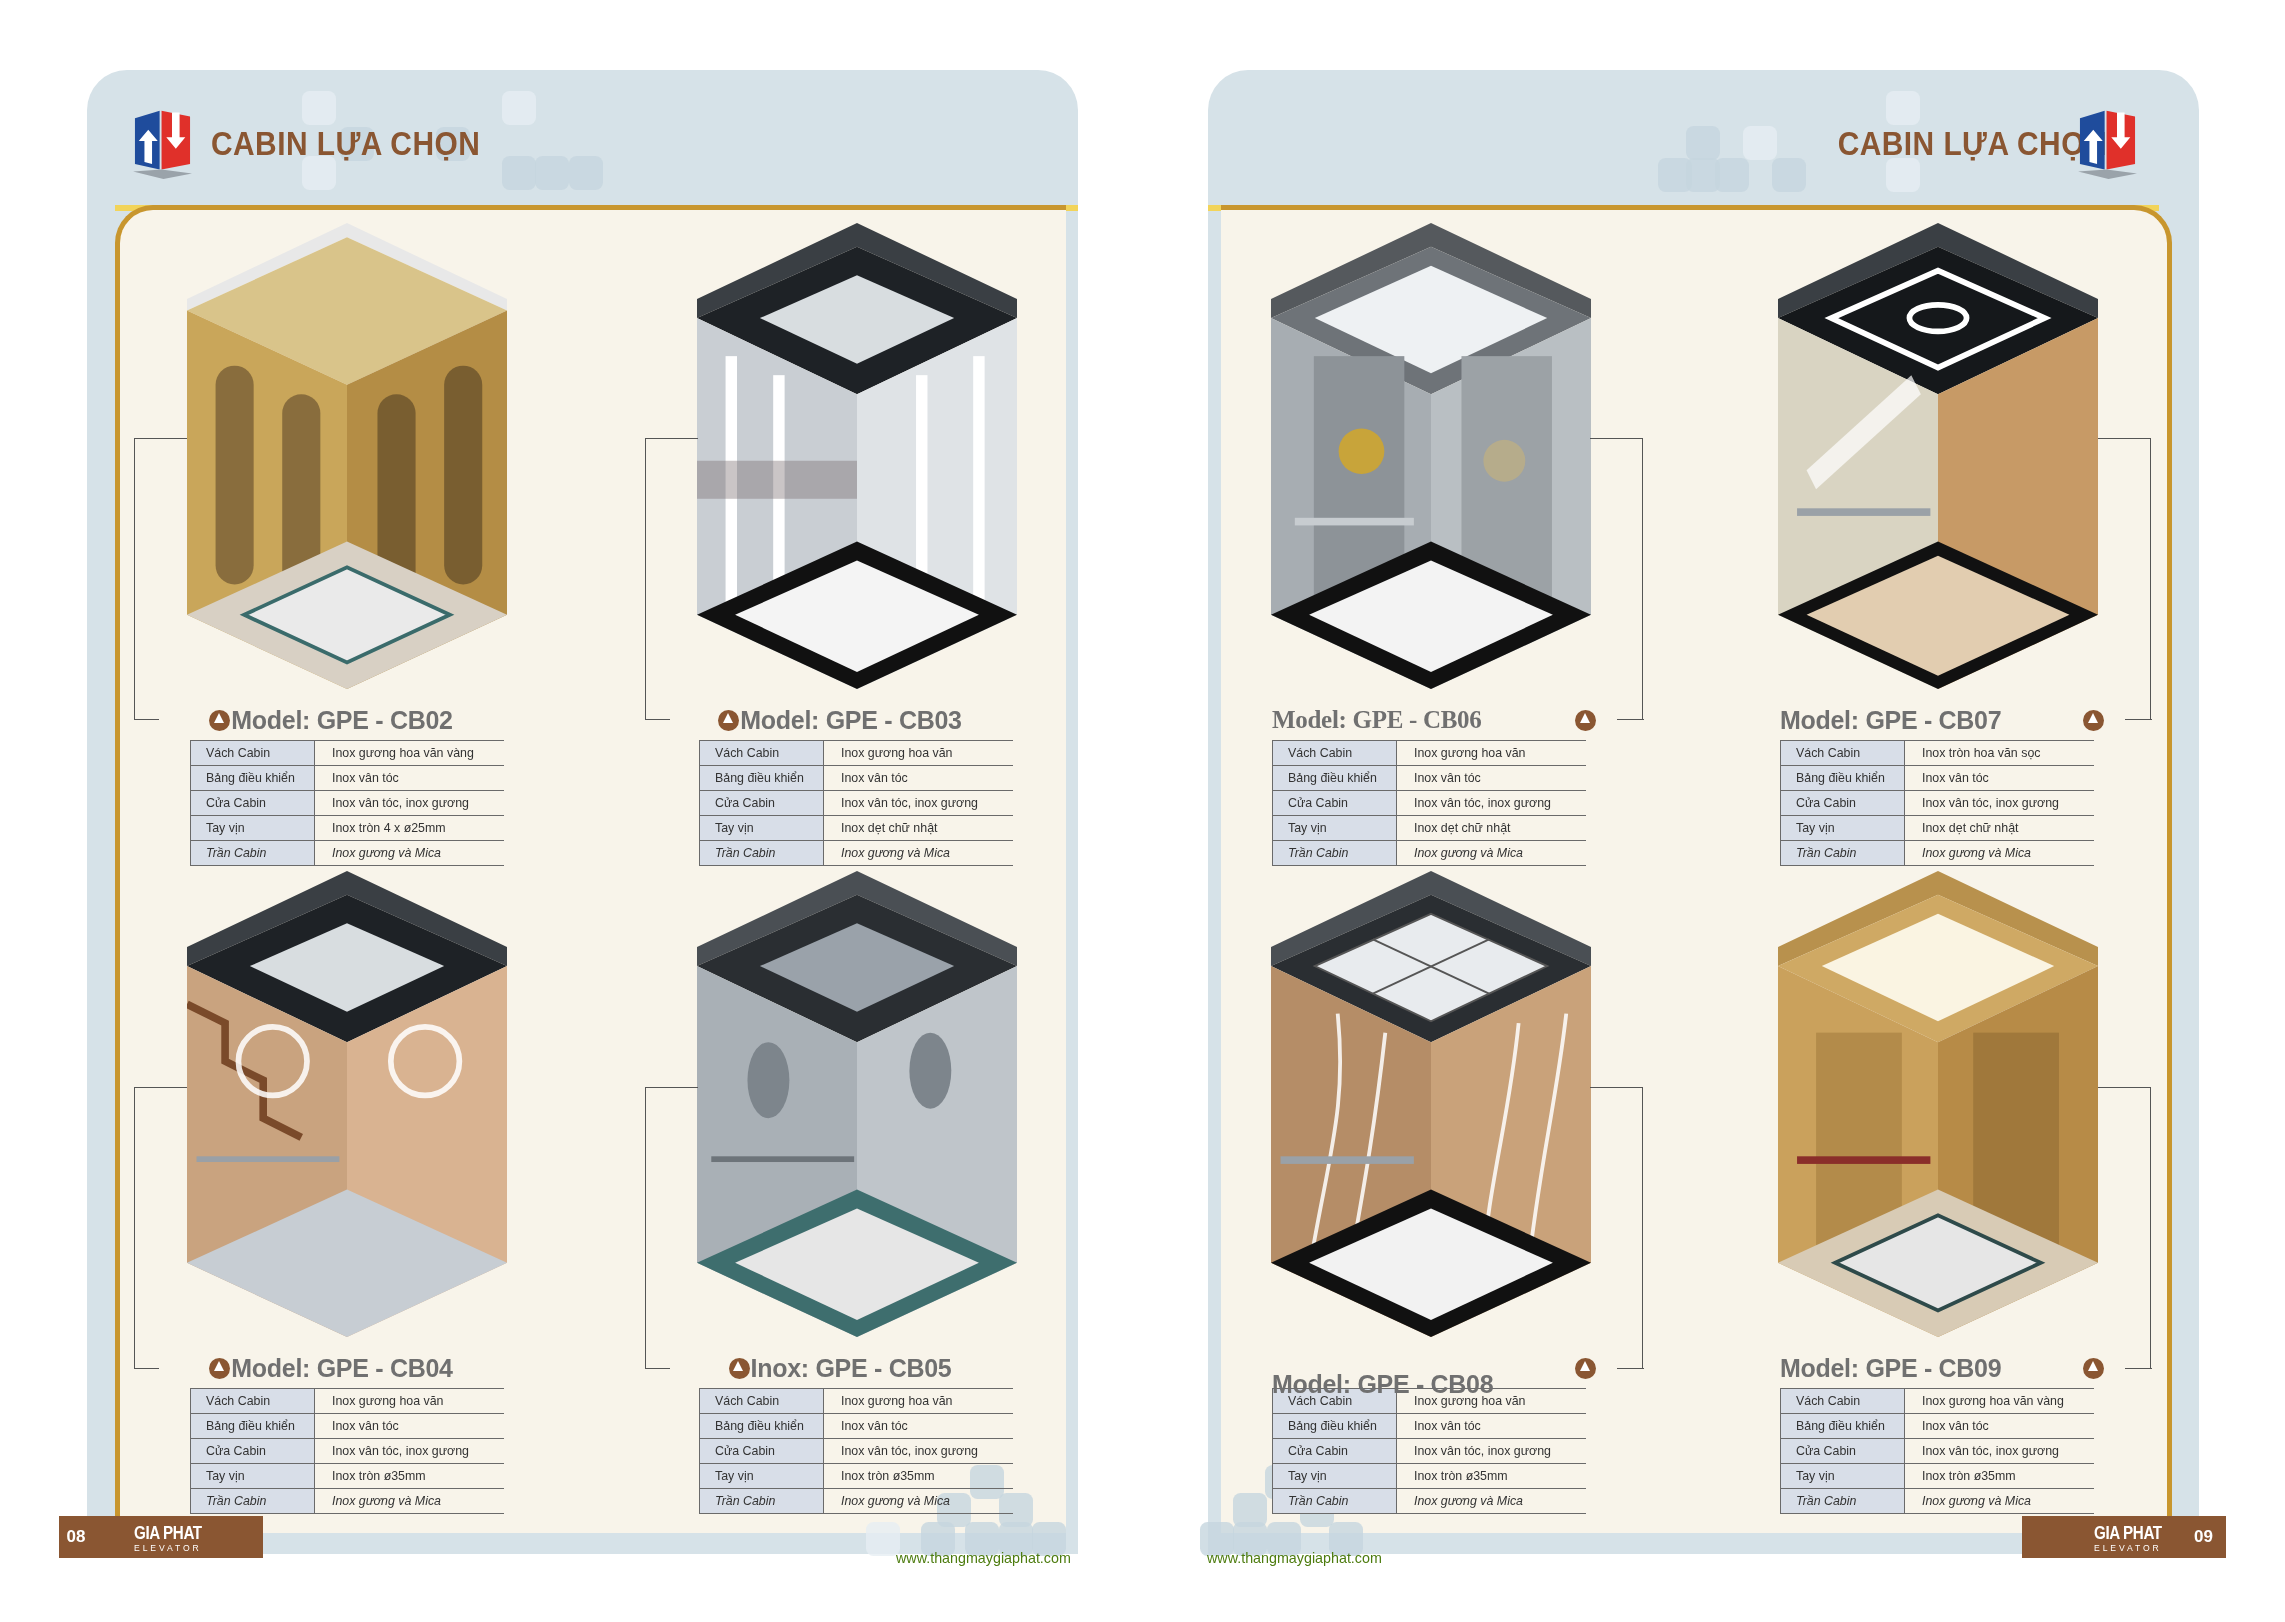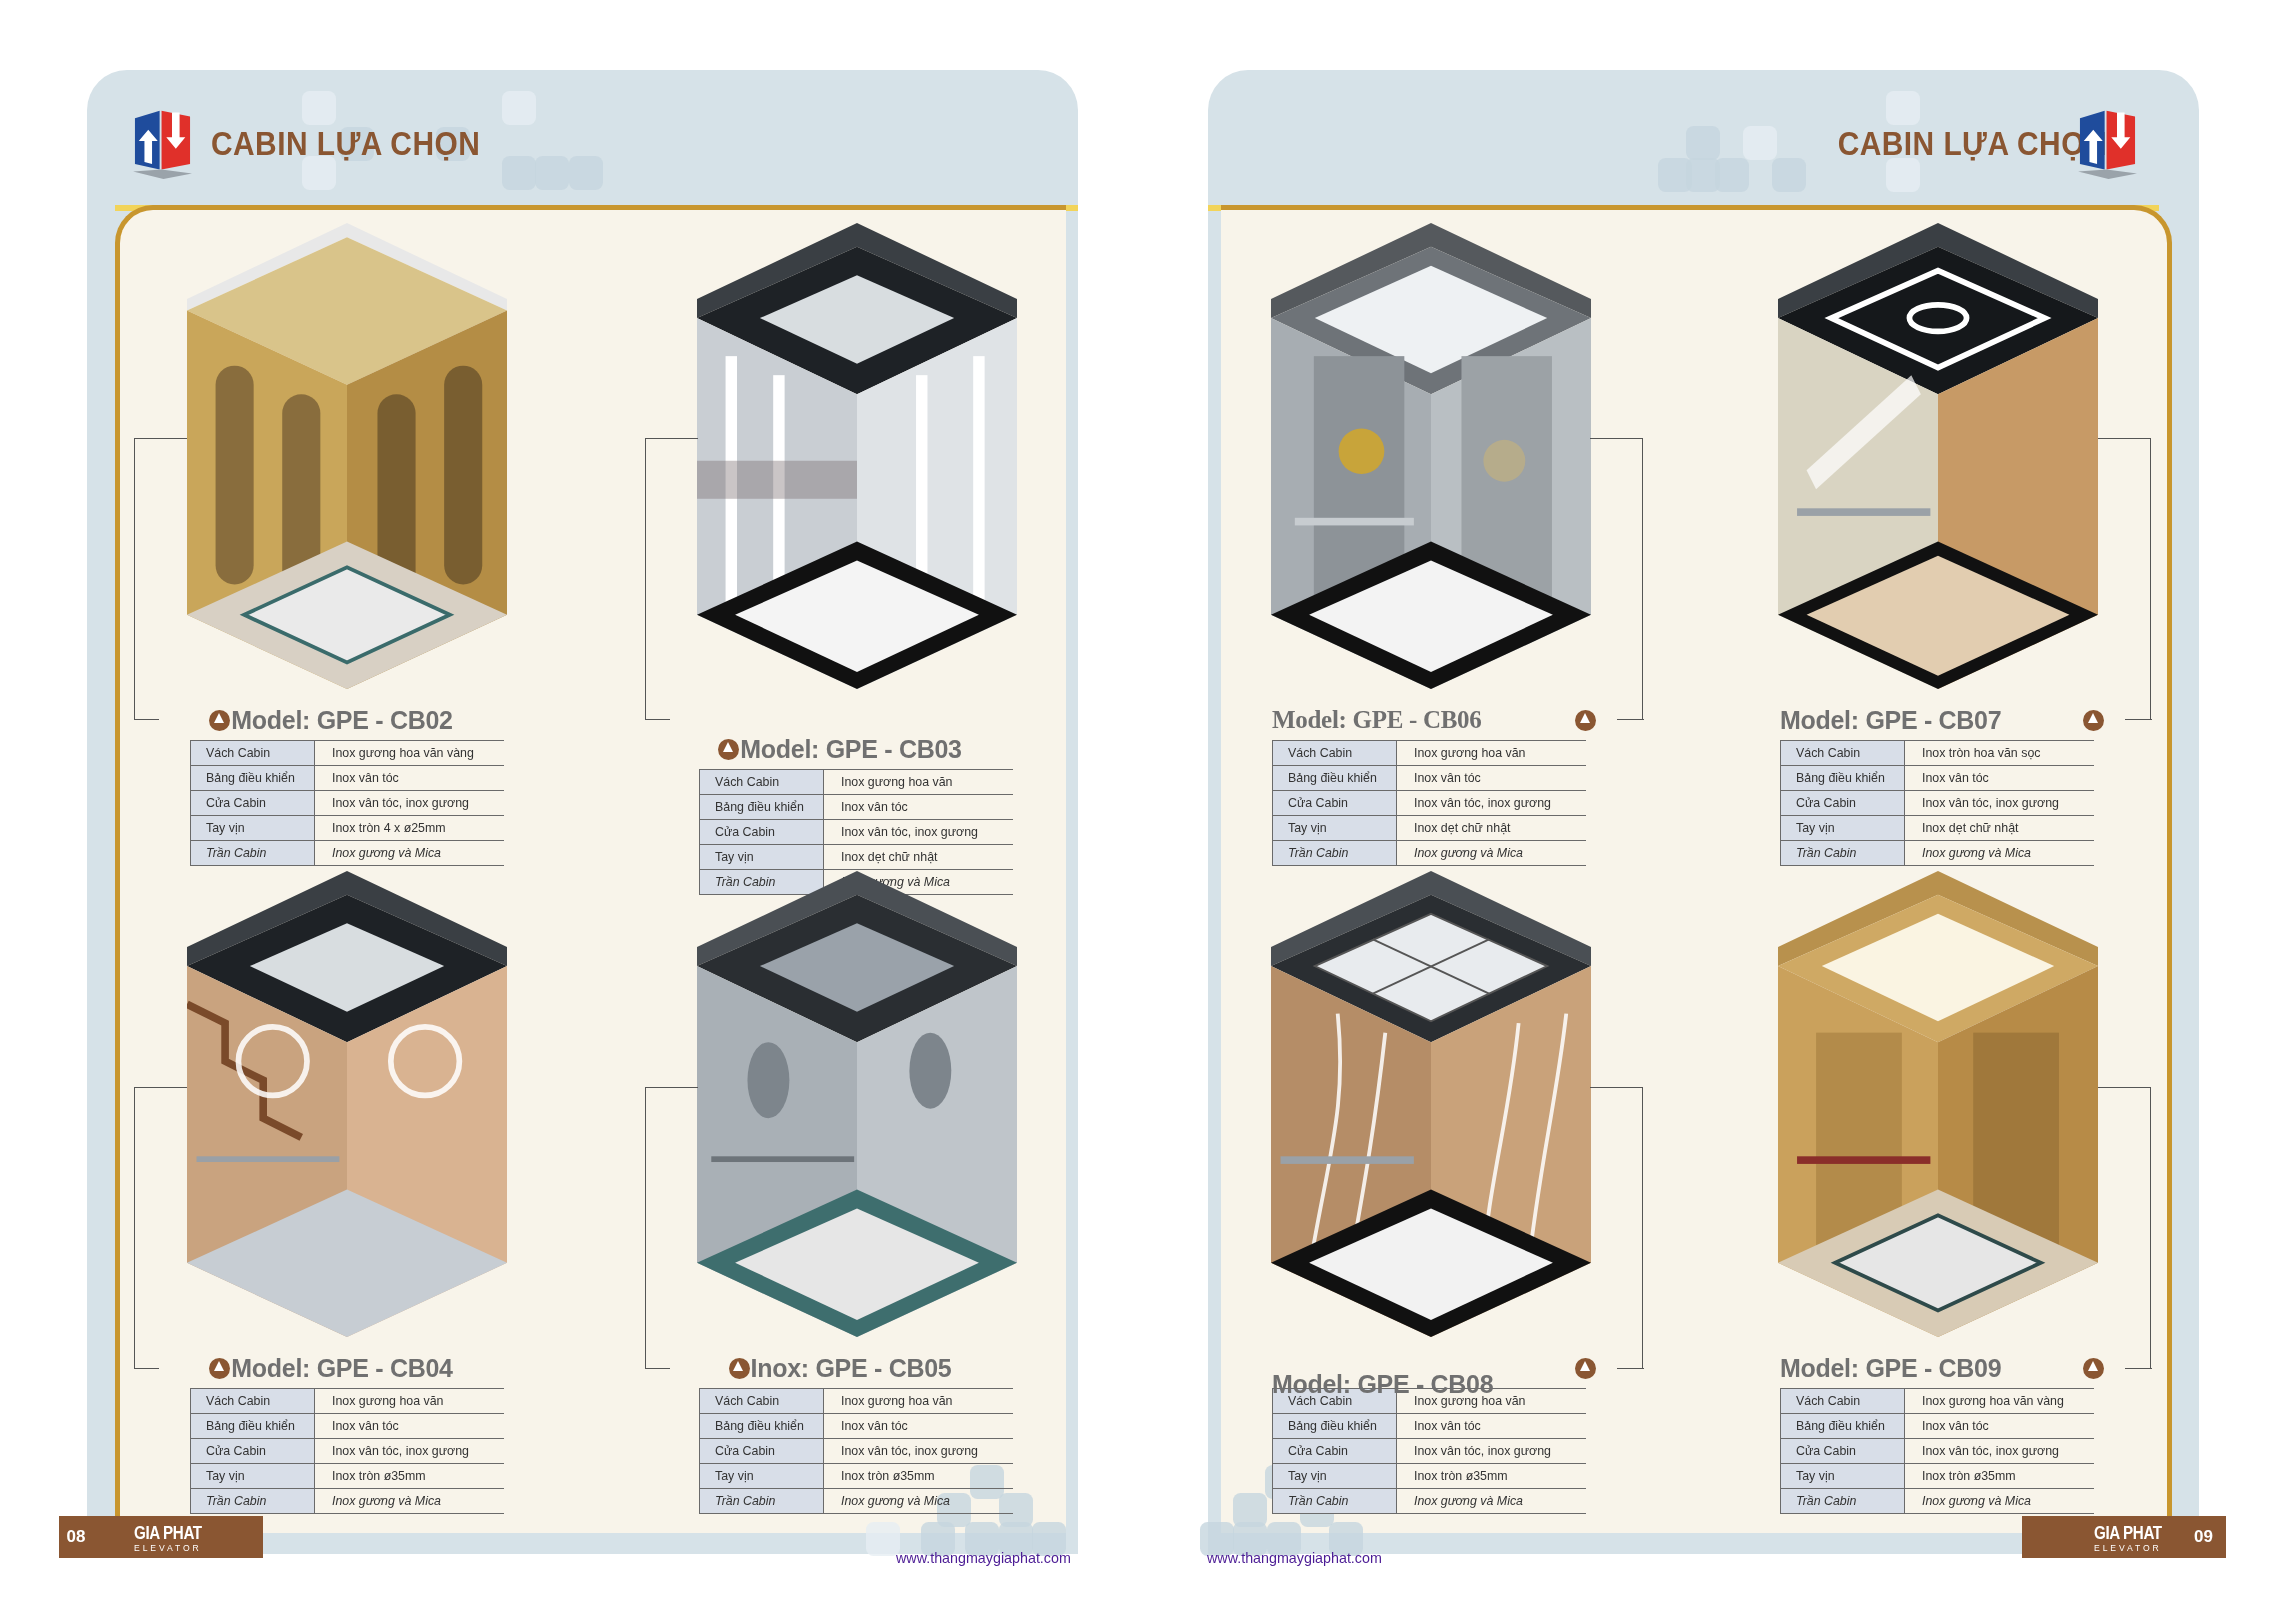--- a/index.html
+++ b/index.html
@@ -46,21 +46,21 @@
   .spec-table tr:last-child td { border-bottom: 1.9px solid #6a6a6a; font-style: italic; }
   .spec-table td.k { width: 124px; background: #d8dee8; border-left: 1.9px solid #6a6a6a; border-right: 1.9px solid #6a6a6a; }
   .spec-table td.v { padding-left: 17px; }
 
   .footer-bar { position: absolute; top: 1516px; height: 42px; width: 204px; background: #8a5632; color: #fff; }
   .page-num { position: absolute; top: 10.5px; font-size: 17px; font-weight: bold; }
   .brand { position: absolute; top: 6.7px; text-align: left; line-height: 1; }
   .brand-main { display: block; font-size: 19px; font-weight: bold; letter-spacing: -0.5px; transform: scaleX(0.8); transform-origin: left; }
   .brand-sub { display: block; font-size: 8.6px; letter-spacing: 2.9px; margin-top: 1.9px; }
 
-  .website { position: absolute; top: 1550px; font-size: 14.3px; color: #4c1d95; }
+  .website { position: absolute; top: 1550px; font-size: 14.3px; color: #4d7c0f; }
 </style>
 </head>
 <body>
 
 <div class="page left">
   <div class="panel"></div>
 
   <div class="deco light" style="left:302px;top:91px;"></div>
   <div class="deco" style="left:340px;top:127px;"></div>
   <div class="deco light" style="left:302px;top:156px;"></div>
@@ -154,21 +154,21 @@
       <rect x="80" y="160" width="12" height="280" fill="#ffffff"></rect>
       <rect x="230" y="160" width="12" height="280" fill="#ffffff"></rect>
       <rect x="290" y="140" width="12" height="280" fill="#ffffff"></rect>
       <rect x="0" y="250" width="168" height="40" fill="#7a6f70" opacity="0.4"></rect>
       <polygon points="0,412 168,490 336,412 168,335" fill="#111"></polygon>
       <polygon points="40,412 168,472 296,412 168,355" fill="#f4f4f4"></polygon>
     </svg>
   </div>
   <div class="leader" style="left:645px;top:438px;width:53px;height:282px;border-left-width:1.9px;border-top-width:1.9px;"></div>
   <div class="leader" style="left:645px;top:719px;width:25px;height:0;border-top-width:1.9px;"></div>
-  <div class="model-block" style="left:667px;top:704px;margin-top:29px;">
+  <div class="model-block" style="left:667px;top:704px;">
     <div class="model-title">
       <span class="marker"></span>
       <span class="model-text">Model: GPE - CB03</span>
     </div>
     <table class="spec-table" style="margin-left:32px;">
       <tbody>
           <tr>
             <td class="k">Vách Cabin</td>
             <td class="v">Inox gương hoa văn</td>
           </tr>

